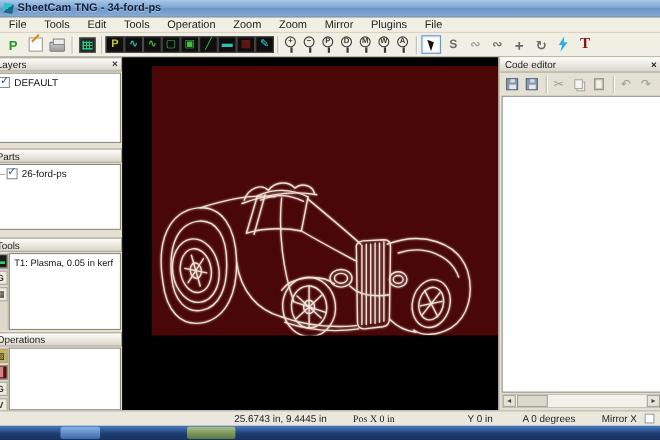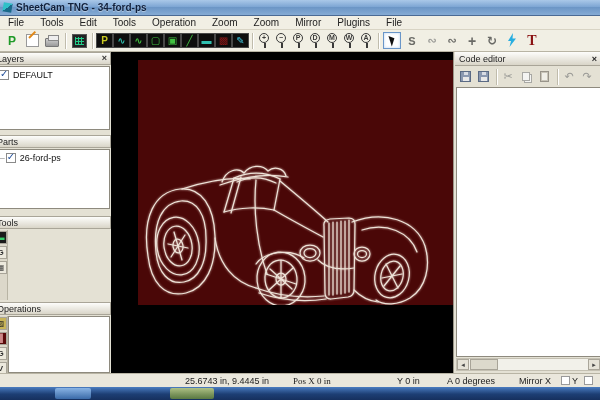--- a/index.html
+++ b/index.html
@@ -92,21 +92,21 @@
   #ce-scroll { position:absolute; left:2px; top:306px; width:145px; height:13px; background:#f2f1ea;
     border:1px solid #c4c0b2; display:flex; align-items:center; }
   .sarrow { width:12px; height:11px; background:#e6e3d8; border:1px solid #aaa69a; font-size:7px; color:#444;
     text-align:center; line-height:10px; }
   .sthumb { width:28px; height:11px; background:#dcd9cc; border:1px solid #a8a498; margin-left:1px; }
   .strack { flex:1; } .sright { margin-left:auto; }
 
   
   #statusbar { left:0; top:373px; width:600px; height:14px; background:#eae7dc; border-top:1px solid #b8b4a4;
     font-size:9px; color:#222; }
-  #statusbar span { position:absolute; top:2px; white-space:nowrap; }
+  #statusbar span { position:absolute; top:2px; white-space:nowrap;margin-left:28px; }
   .mcb { display:inline-block; width:9px; height:9px; border:1px solid #9a9a9a; background:#fff; vertical-align:-2px; margin-left:3px; }
 
   
   #taskbar { left:0; top:387px; width:600px; height:13px;
     background:linear-gradient(#4a7cc0,#1d3e74 55%,#16305e); }
   #taskbar .tb1 { position:absolute; left:55px; top:1px; width:36px; height:11px; background:linear-gradient(#8ab4e4,#3a6aa8); border-radius:2px; }
   #taskbar .tb2 { position:absolute; left:170px; top:1px; width:44px; height:11px; background:linear-gradient(#c8d47a,#6a8a3a); border-radius:2px; opacity:.8; }
 </style>
 </head>
 <body>
@@ -218,20 +218,25 @@
     </div>
   </div>
 
   <div class="phead" style="top:164px;">
     <span>Tools</span>
   </div>
   <div class="strip" style="left:1px; top:178px; height:70px;">
     <div class="si dark">▬</div>
     <div class="si">G</div>
     <div class="si">▦</div>
+  </div>
+  <div class="pbody" style="left:15px; top:178px; width:102px; height:70px;">
+    <div class="listrow" style="font-size:8.5px;">
+      <span>T1: Plasma, 0.05 in kerf</span>
+    </div>
   </div>
 
   <div class="phead" style="top:250px;">
     <span>Operations</span>
   </div>
   <div class="strip" style="left:1px; top:264px; height:57px;">
     <div class="si yel">▨</div>
     <div class="si red">▉</div>
     <div class="si">G</div>
     <div class="si">V</div>

